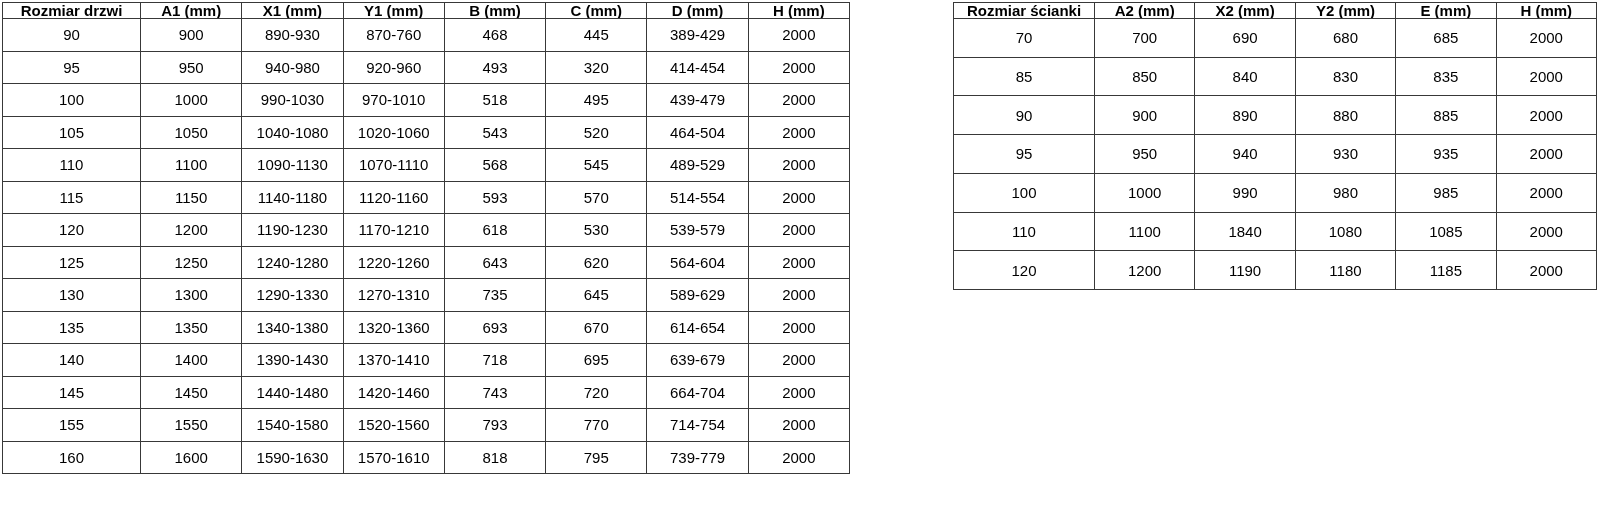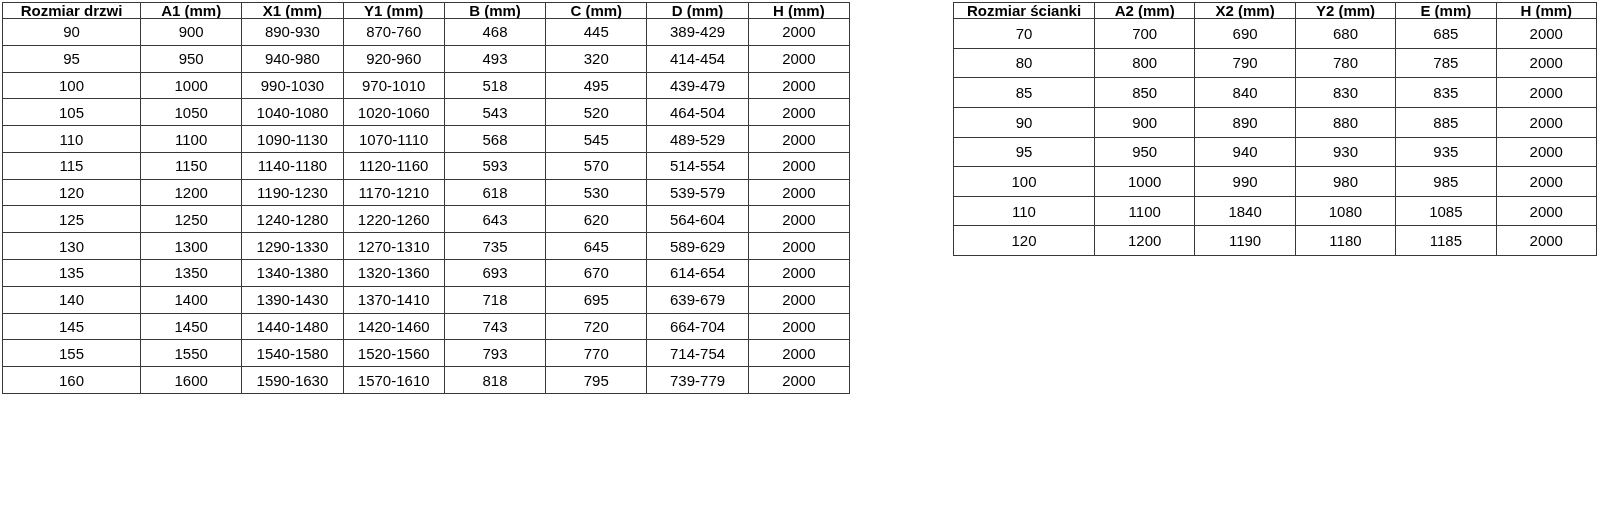--- a/index.html
+++ b/index.html
@@ -32,27 +32,27 @@
     white-space: nowrap;
     overflow: hidden;
   }
   .spec-table th {
     font-weight: bold;
   }
   #door-table {
     left: 2px;
     top: 2px;
     width: 848px;
-    height: 392px;
+    height: 472px;
   }
   #wall-table {
     left: 953px;
     top: 2px;
     width: 644px;
-    height: 254px;
+    height: 288px;
   }
   #door-table th:first-child { width: 133px; }
   #wall-table th:first-child { width: 136px; }
 </style>
 </head>
 <body>
 
 <div>
   <table id="door-table" class="spec-table">
       <thead>
@@ -224,28 +224,20 @@
       <tbody>
         <tr>
           <td>70</td>
           <td>700</td>
           <td>690</td>
           <td>680</td>
           <td>685</td>
           <td>2000</td>
         </tr>
         <tr>
-          <td>80</td>
-          <td>800</td>
-          <td>790</td>
-          <td>780</td>
-          <td>785</td>
-          <td>2000</td>
-        </tr>
-        <tr>
           <td>85</td>
           <td>850</td>
           <td>840</td>
           <td>830</td>
           <td>835</td>
           <td>2000</td>
         </tr>
         <tr>
           <td>90</td>
           <td>900</td>

